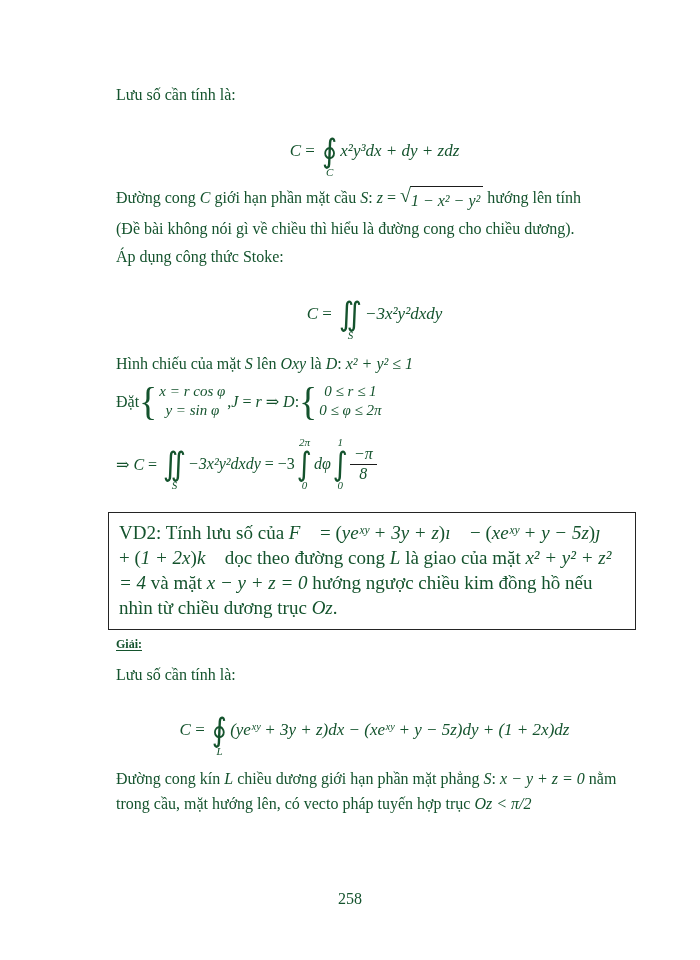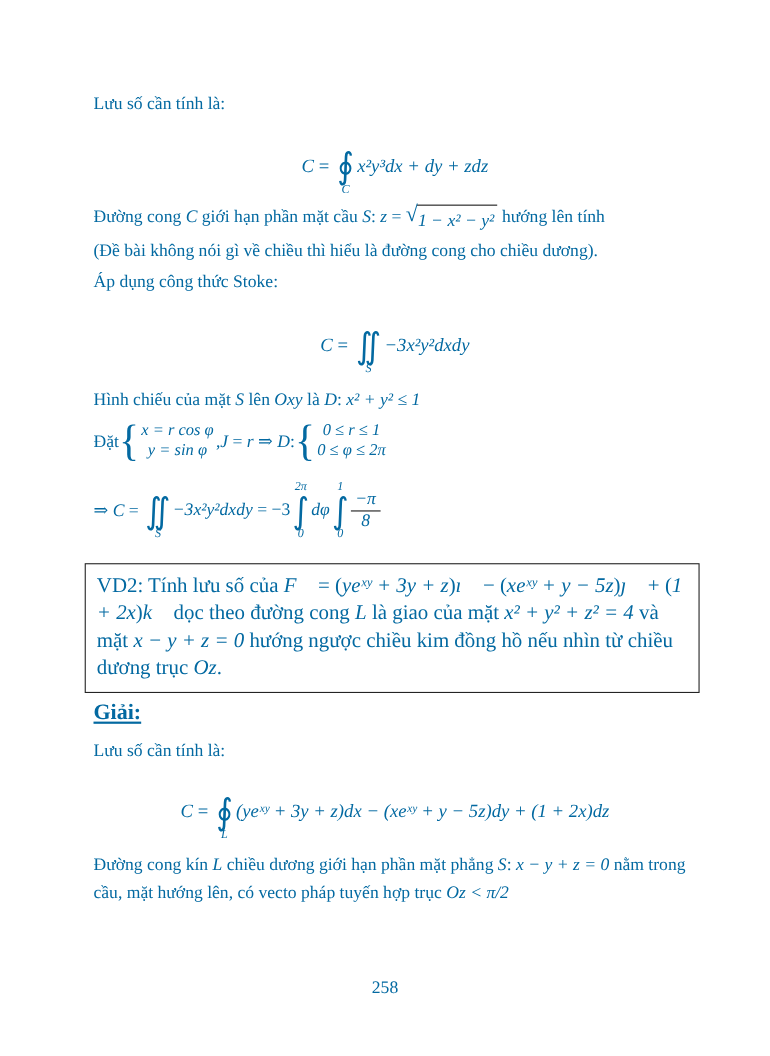--- a/index.html
+++ b/index.html
@@ -1,23 +1,23 @@
 <!DOCTYPE html>
 <html><head>
 <meta charset="utf-8">
 <style>
   html,body{margin:0;padding:0;background:#e9e9e9;}
   .page{
     position:relative;
     width:700px;height:960px;
     background:#ffffff;
     font-family:"Liberation Serif","DejaVu Serif",serif;
-    color:#0369a1;
+    color:#14532d;
     box-sizing:border-box;
-    padding:82px 64px 0 85px;
+    padding:82px 64px 0 116px;
     overflow:hidden;
   }
   .text{font-size:16px;line-height:25px;margin:0 0 3px 0;}
   .ital{font-style:italic;}
   .rs-i{font-style:italic;}
 
   
   .formula{
     display:flex;align-items:center;
     font-size:17px;
@@ -54,21 +54,21 @@
 
   
   .vd2box{
     border:1.6px solid #242424;
     margin:6px 0 7px -8px;
     padding:7px 10px 9px 10px;
     font-size:19px;line-height:25px;
   }
 
   .heading{
-    font-size:20px;font-weight:bold;
+    font-size:12px;font-weight:bold;
     text-decoration:underline;
     text-underline-offset:2px;
     margin:2px 0 10px 0;
   }
 
   .pagenum{
     position:absolute;left:0;right:0;bottom:52px;
     text-align:center;font-size:16px;
   }
 </style>

